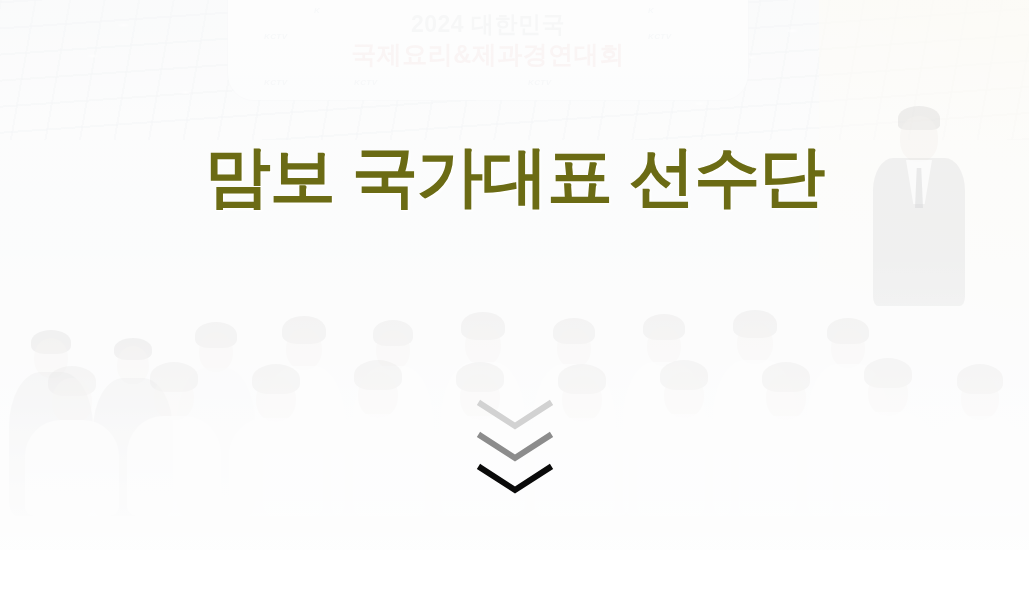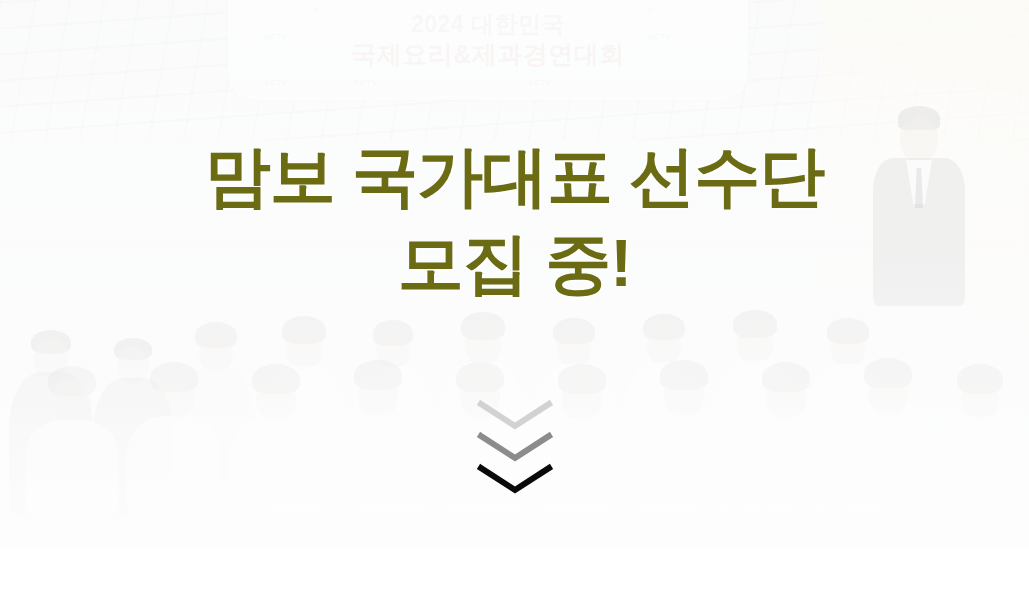--- a/index.html
+++ b/index.html
@@ -409,21 +409,20 @@
     </div>
 
     <div class="bleach"></div>
     <div class="bleach-2"></div>
   </div>
 
   <div class="content">
 
     <h1 class="headline">
       <span class="line">맘보 국가대표 선수단</span>
-      <span class="line">모집 중!</span>
     </h1>
 
     <div class="scroll-cue">
       <span class="chev chev-1">
         <svg viewBox="0 0 80 38" aria-hidden="true">
           <polyline points="6,8 40,30 74,8" fill="none" stroke="#d2d2d2" stroke-width="6" stroke-linecap="square" stroke-linejoin="miter"></polyline>
         </svg>
       </span>
       <span class="chev chev-2">
         <svg viewBox="0 0 80 38" aria-hidden="true">

